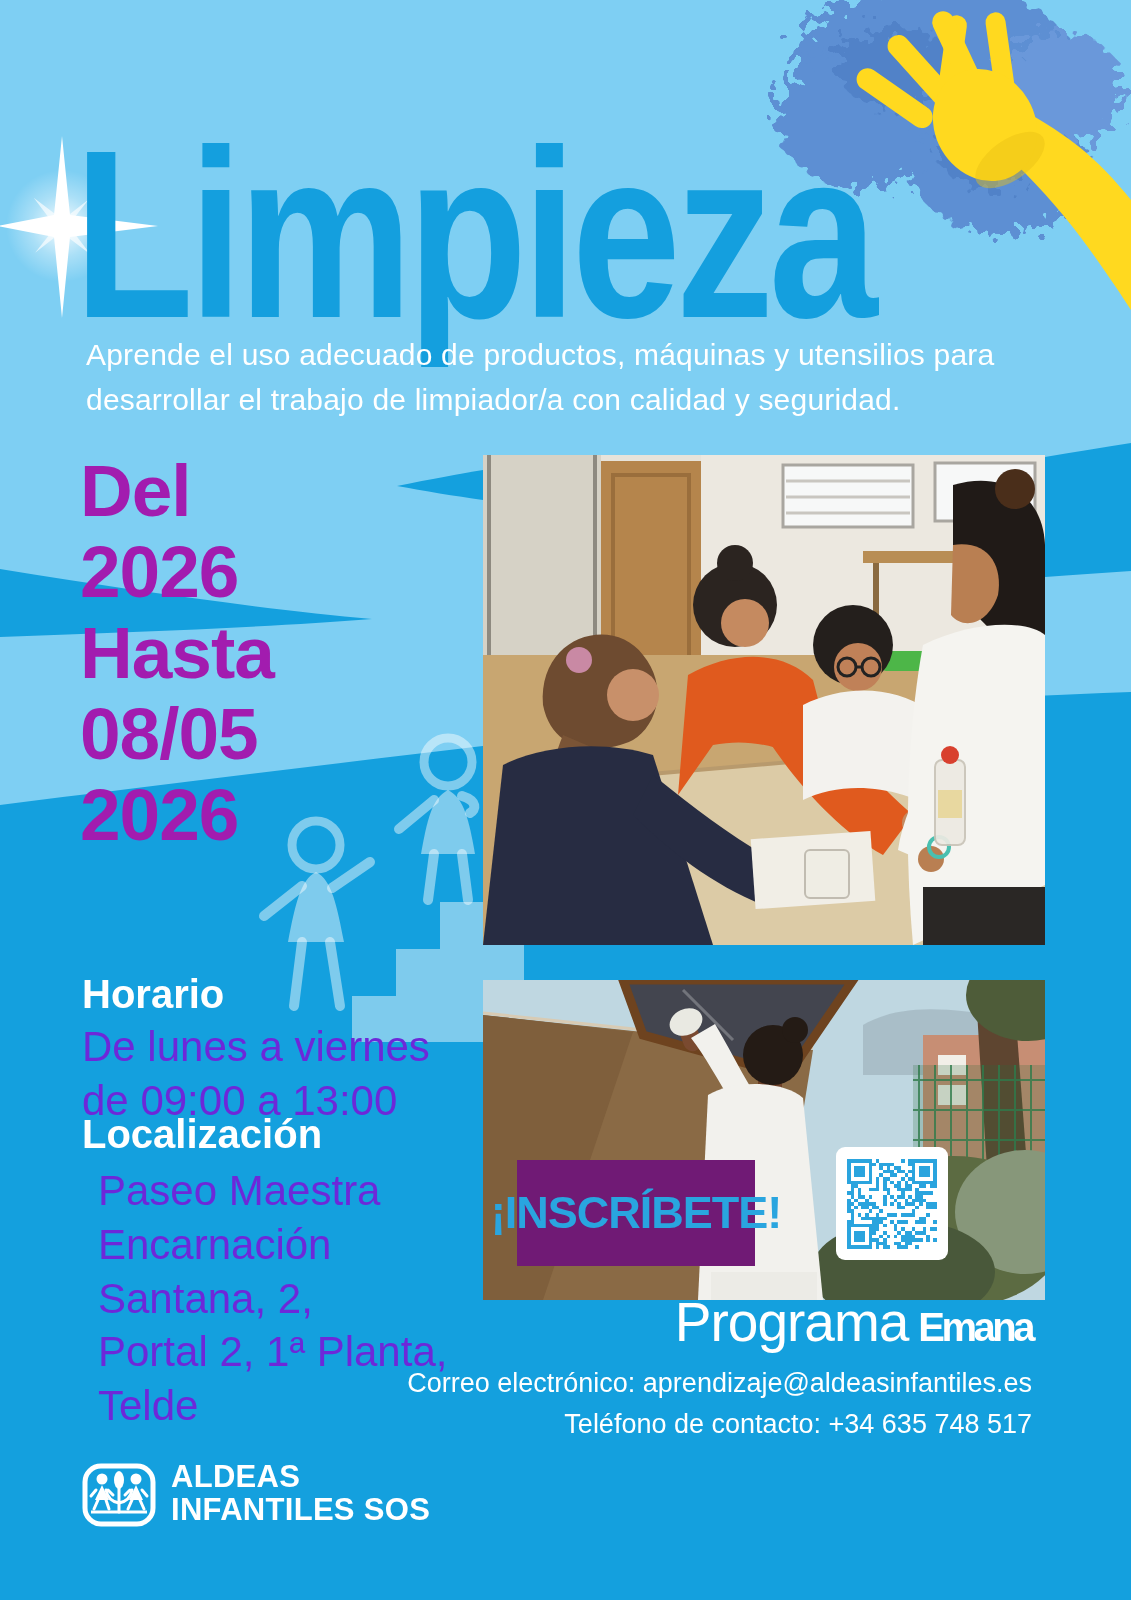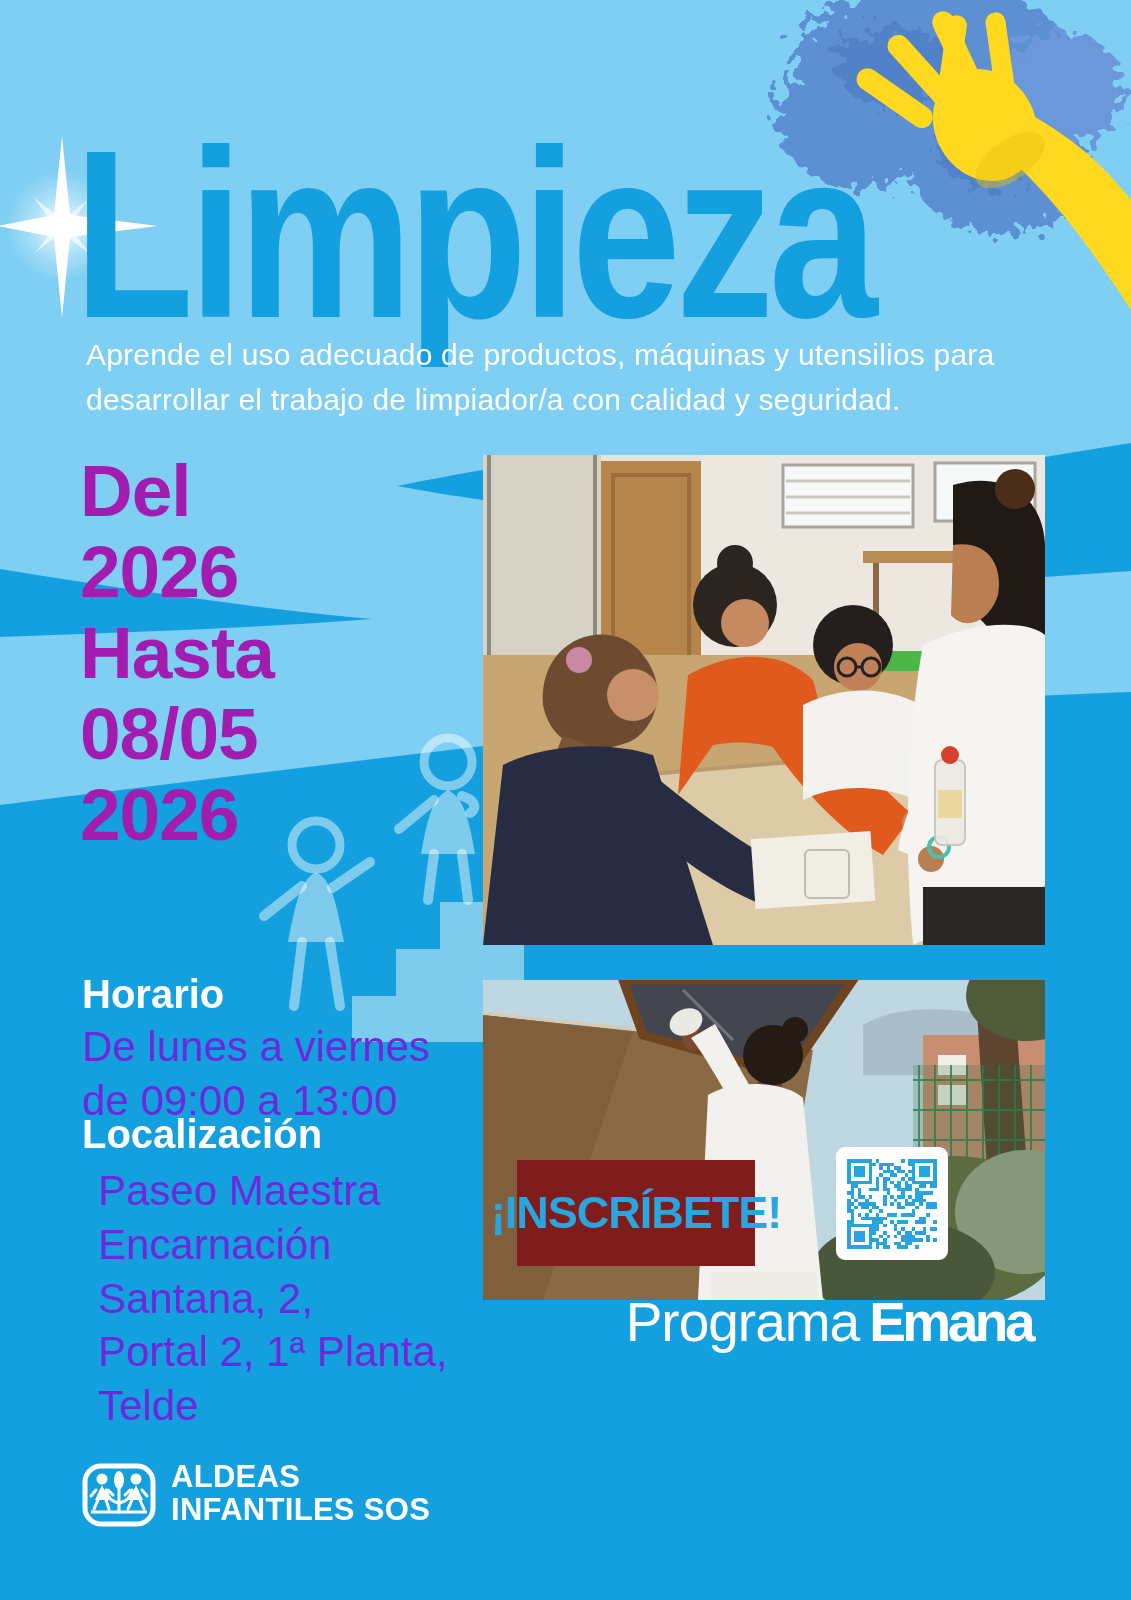--- a/index.html
+++ b/index.html
@@ -28,33 +28,33 @@
   .h-head{top:972px;}
   .h-body{top:1020px;width:380px;}
   .l-head{top:1112px;}
   .l-body{top:1164px;width:400px;margin-left:16px;}
   .photo{position:absolute;left:483px;width:562px;overflow:hidden;}
   .photo svg{display:block;width:100%;height:100%;}
   .photo1{top:455px;height:490px;}
   .photo2{top:980px;height:320px;}
   .cta{
     position:absolute;left:517px;top:1160px;width:238px;height:106px;
-    background:#7f1d1d;display:flex;align-items:center;justify-content:center;
+    background:#701a75;display:flex;align-items:center;justify-content:center;
     font-size:45px;font-weight:bold;color:#29A5DF;letter-spacing:-1px;white-space:nowrap;
   }
   .qrbox{
     position:absolute;left:836px;top:1147px;width:112px;height:113px;
     background:#ffffff;border-radius:9px;display:flex;align-items:center;justify-content:center;
   }
   .qrbox svg{width:90px;height:90px;display:block;}
   .program{
     position:absolute;right:99px;top:1290px;color:#fff;white-space:nowrap;text-align:right;
   }
   .program .p1{font-size:55px;font-weight:normal;letter-spacing:-1px;}
-  .program .p2{font-size:55px;font-weight:bold;letter-spacing:-3.5px;margin-left:10px;}
+  .program .p2{font-size:40px;font-weight:bold;letter-spacing:-3.5px;margin-left:10px;}
   .contact{
     position:absolute;right:99px;top:1366px;color:#fff;font-size:27px;line-height:1.32;text-align:right;
   }
   .contact div+div{margin-top:5px;}
   .org{position:absolute;left:82px;top:1460px;display:flex;align-items:flex-end;}
   .org-ic{width:74px;height:64px;display:block;}
   .org-tx{margin-left:15px;color:#fff;font-size:31px;font-weight:bold;line-height:1.08;letter-spacing:.3px;}
 </style>
 </head>
 <body>
@@ -592,20 +592,24 @@
         <rect x="15" y="24" width="1" height="1" fill="#2AA4DE"></rect>
         <rect x="16" y="24" width="1" height="1" fill="#2AA4DE"></rect>
         <rect x="19" y="24" width="1" height="1" fill="#2AA4DE"></rect>
       </svg>
   </div>
 
   <div class="program">
     <span class="p1">Programa</span><span class="p2">Emana</span>
   </div>
 
+  <div class="contact">
+    <div>Correo electrónico: aprendizaje@aldeasinfantiles.es</div>
+    <div>Teléfono de contacto: +34 635 748 517</div>
+  </div>
 
   <div class="org">
     <svg class="org-ic" viewBox="0 0 74 64">
       <rect x="3" y="3" width="68" height="58" rx="16" fill="none" stroke="#ffffff" stroke-width="5"></rect>
       <line x1="9" y1="49" x2="65" y2="49" stroke="#ffffff" stroke-width="3"></line>
       <g stroke="#ffffff" stroke-width="3" stroke-linecap="round" fill="none">
         <line x1="37" y1="49" x2="37" y2="24"></line>
         <path d="M37,40 Q26,38 24,27"></path>
         <path d="M37,40 Q48,38 50,27"></path>
       </g>

